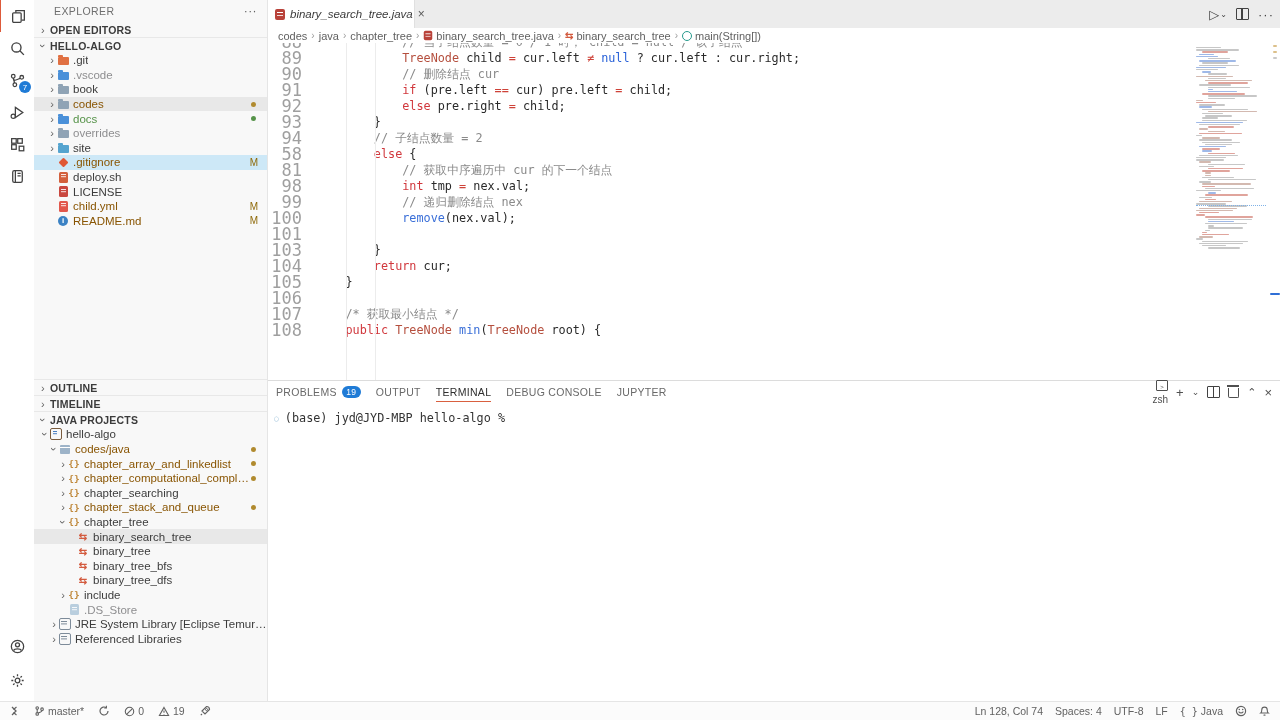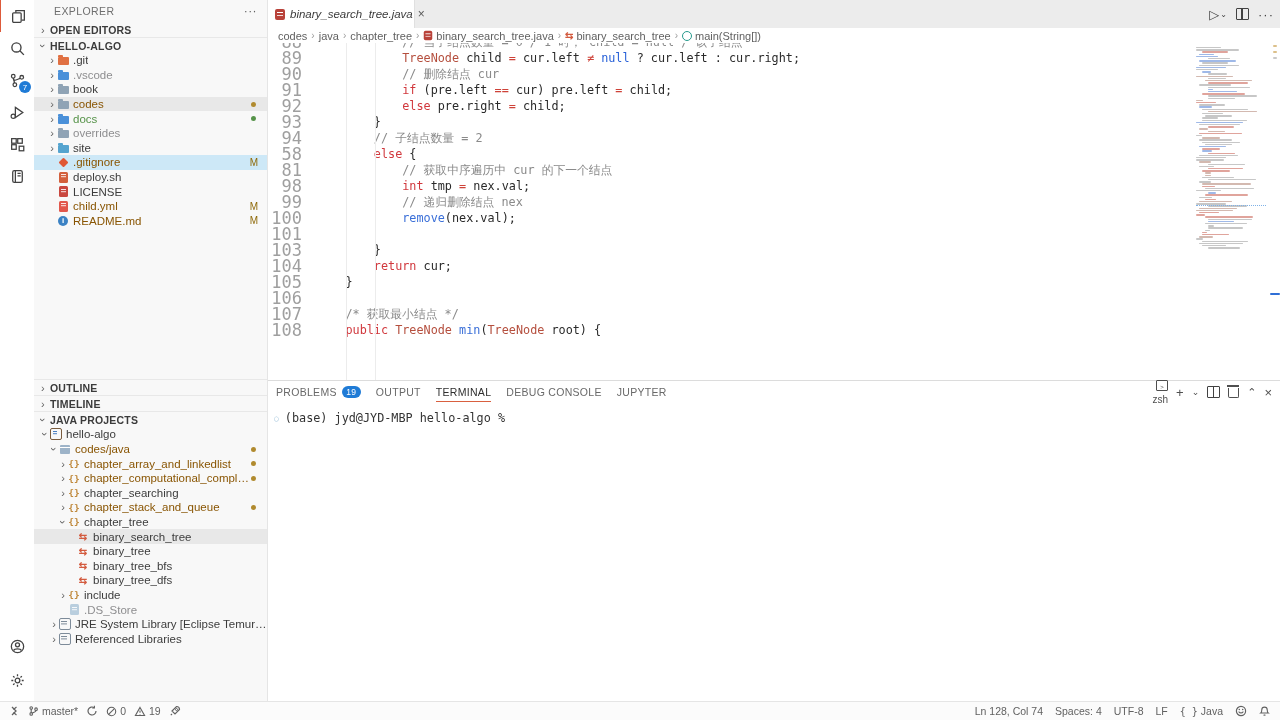--- a/index.html
+++ b/index.html
@@ -130,21 +130,21 @@
   .trash:before{content:"";position:absolute;left:-2.5px;top:-2.6px;width:12px;height:1.2px;background:#4f4f4f;}
   .terminal{padding:8px 0 0 6px;font-family:"DejaVu Sans Mono",monospace;font-size:11.8px;color:#333;
             height:calc(100% - 30px);cursor:text;}
   .term-line{display:flex;align-items:center;}
   .dec{color:#a8c8de;margin-right:6px;font-size:8px;}
 
   
   .statusbar{position:absolute;left:0;right:0;bottom:0;height:18px;background:#fbfbfb;
              border-top:1px solid #e5e5e5;display:flex;align-items:center;font-size:10.5px;
              color:#616161;padding:0 10px 0 8px;}
-  .sb-left{display:flex;align-items:flex-start;gap:8px;}
+  .sb-left{display:flex;align-items:flex-start;gap:14px;}
   .sb-right{margin-left:auto;display:flex;align-items:center;gap:12px;}
   .sb-item{display:flex;align-items:center;gap:3px;cursor:pointer;white-space:nowrap;}
   .sb-item svg{display:block;}
 </style>
 </head>
 <body>
 
 <div class="app">
 
   <div class="activitybar">

